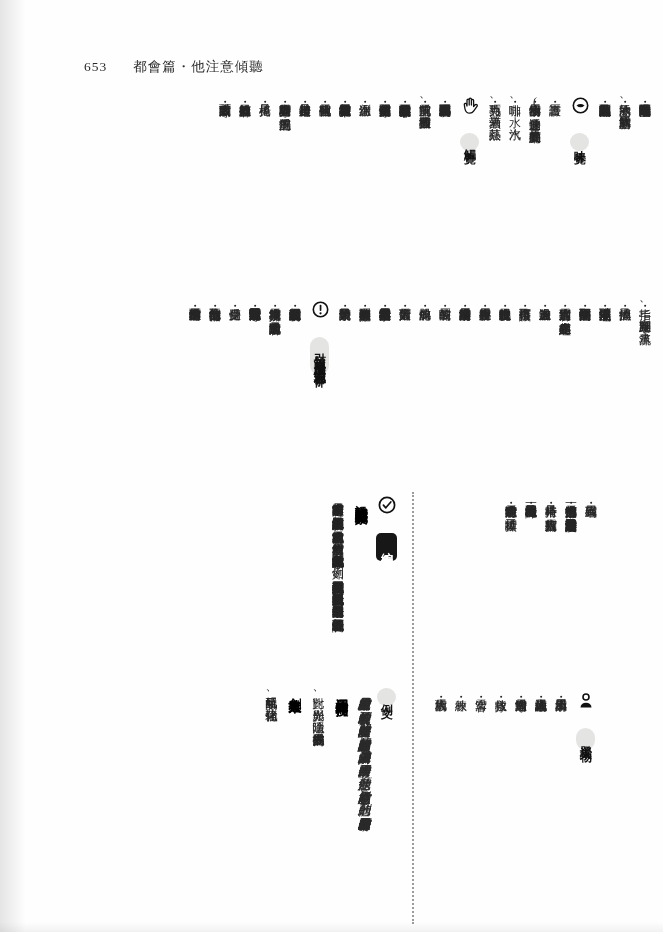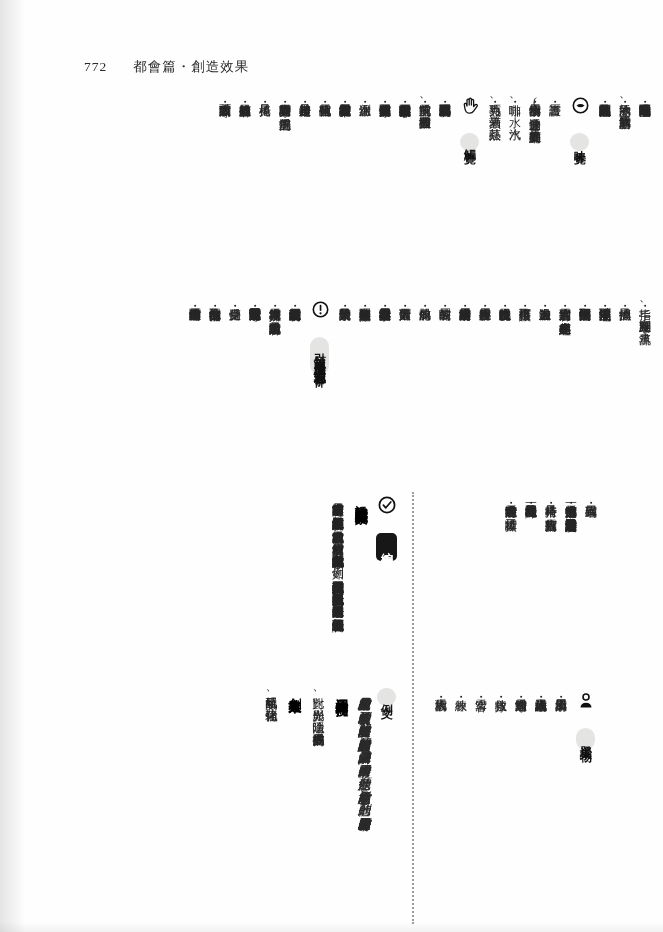--- a/index.html
+++ b/index.html
@@ -100,21 +100,21 @@
 
   #tips{top:494px;left:96px;right:261px;height:190px;}
   #tier2{top:688px;left:52px;right:261px;height:238px;}
 </style>
 </head>
 <body>
 
 <div class="page">
 
   <header>
-    <span class="pgnum">772</span><span>都會篇・創造效果</span>
+    <span class="pgnum">653</span><span>都會篇・他注意傾聽</span>
   </header>
 
   <section class="band" id="band1">
     <ul data-list="smell_continued.items"><li>透過面罩或圍巾呼吸時悶熱的空氣</li><li>冰冷的空氣、冰雪的新鮮空氣</li><li>悶在面罩裡又臭又熱的洋蔥味吐息</li></ul>
 
     <div class="badge-col">
       <svg width="17" height="17" viewBox="0 0 17 17">
         <circle cx="8.5" cy="8.5" r="7.2" fill="none" stroke="#111" stroke-width="1.6"></circle>
         <path d="M4.5 8.5 Q8.5 5.6 12.5 8.5 Q8.5 12.2 4.5 8.5 Z" fill="#111"></path>
       </svg>

